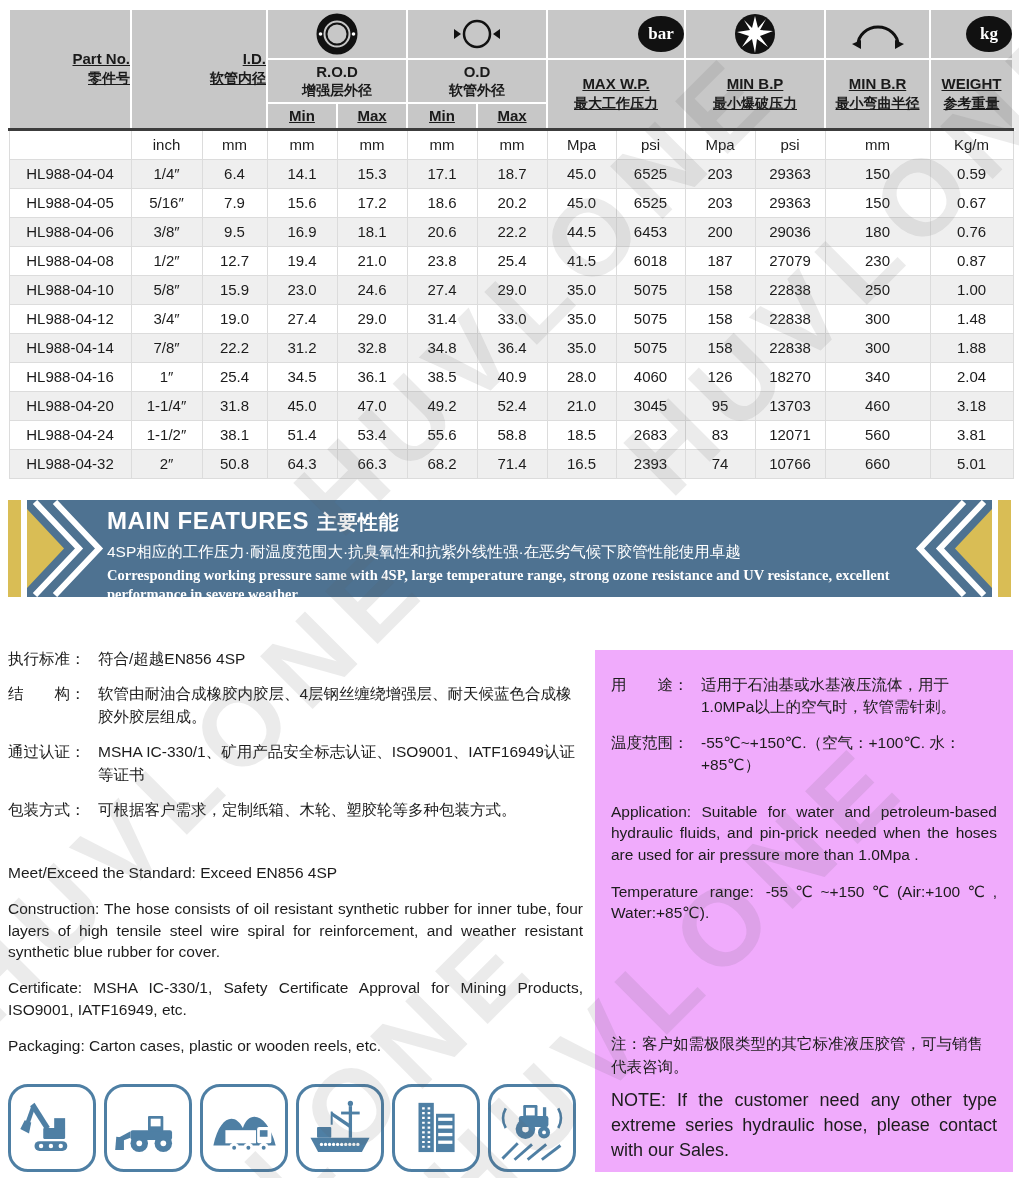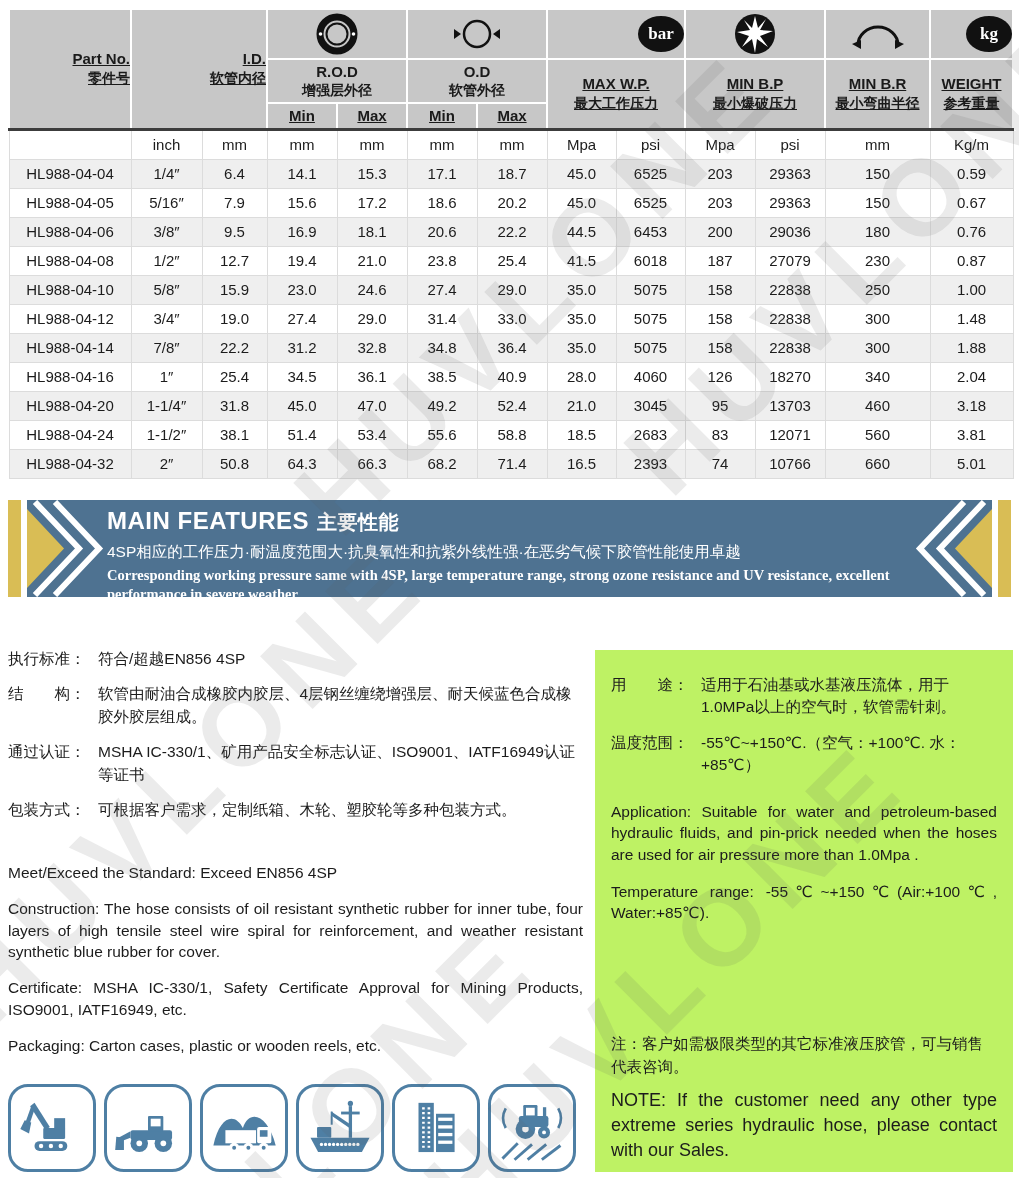--- a/index.html
+++ b/index.html
@@ -93,21 +93,21 @@
   
   .left-col { position:absolute; left:8px; top:648px; width:575px; z-index:2; }
   .spec-row { display:flex; margin-bottom:13px; font-size:15.5px; line-height:1.45; }
   .spec-row .lbl { flex:0 0 90px; white-space:nowrap; }
   .spec-row .txt { flex:1; }
   .en-block { margin-top:40px; }
   .en-block p { font-size:15.5px; line-height:1.38; text-align:justify; margin-bottom:15px; }
 
   .right-panel {
     position:absolute; left:595px; top:650px; width:418px; height:522px;
-    background:#bef264; z-index:2;
+    background:#f0abfc; z-index:2;
     padding:24px 16px 16px 16px;
   }
   .right-panel .spec-row { font-size:15.5px; }
   .right-panel .spec-row .lbl { flex:0 0 90px; }
   .panel-en { font-size:15.5px; line-height:1.38; text-align:justify; margin-top:24px; }
   .panel-en.temp { margin-top:16px; }
   .note-cn { font-size:15.5px; line-height:1.5; margin-top:108px; }
   .note-en { font-size:18px; line-height:1.38; text-align:justify; margin-top:10px; }
 
   

